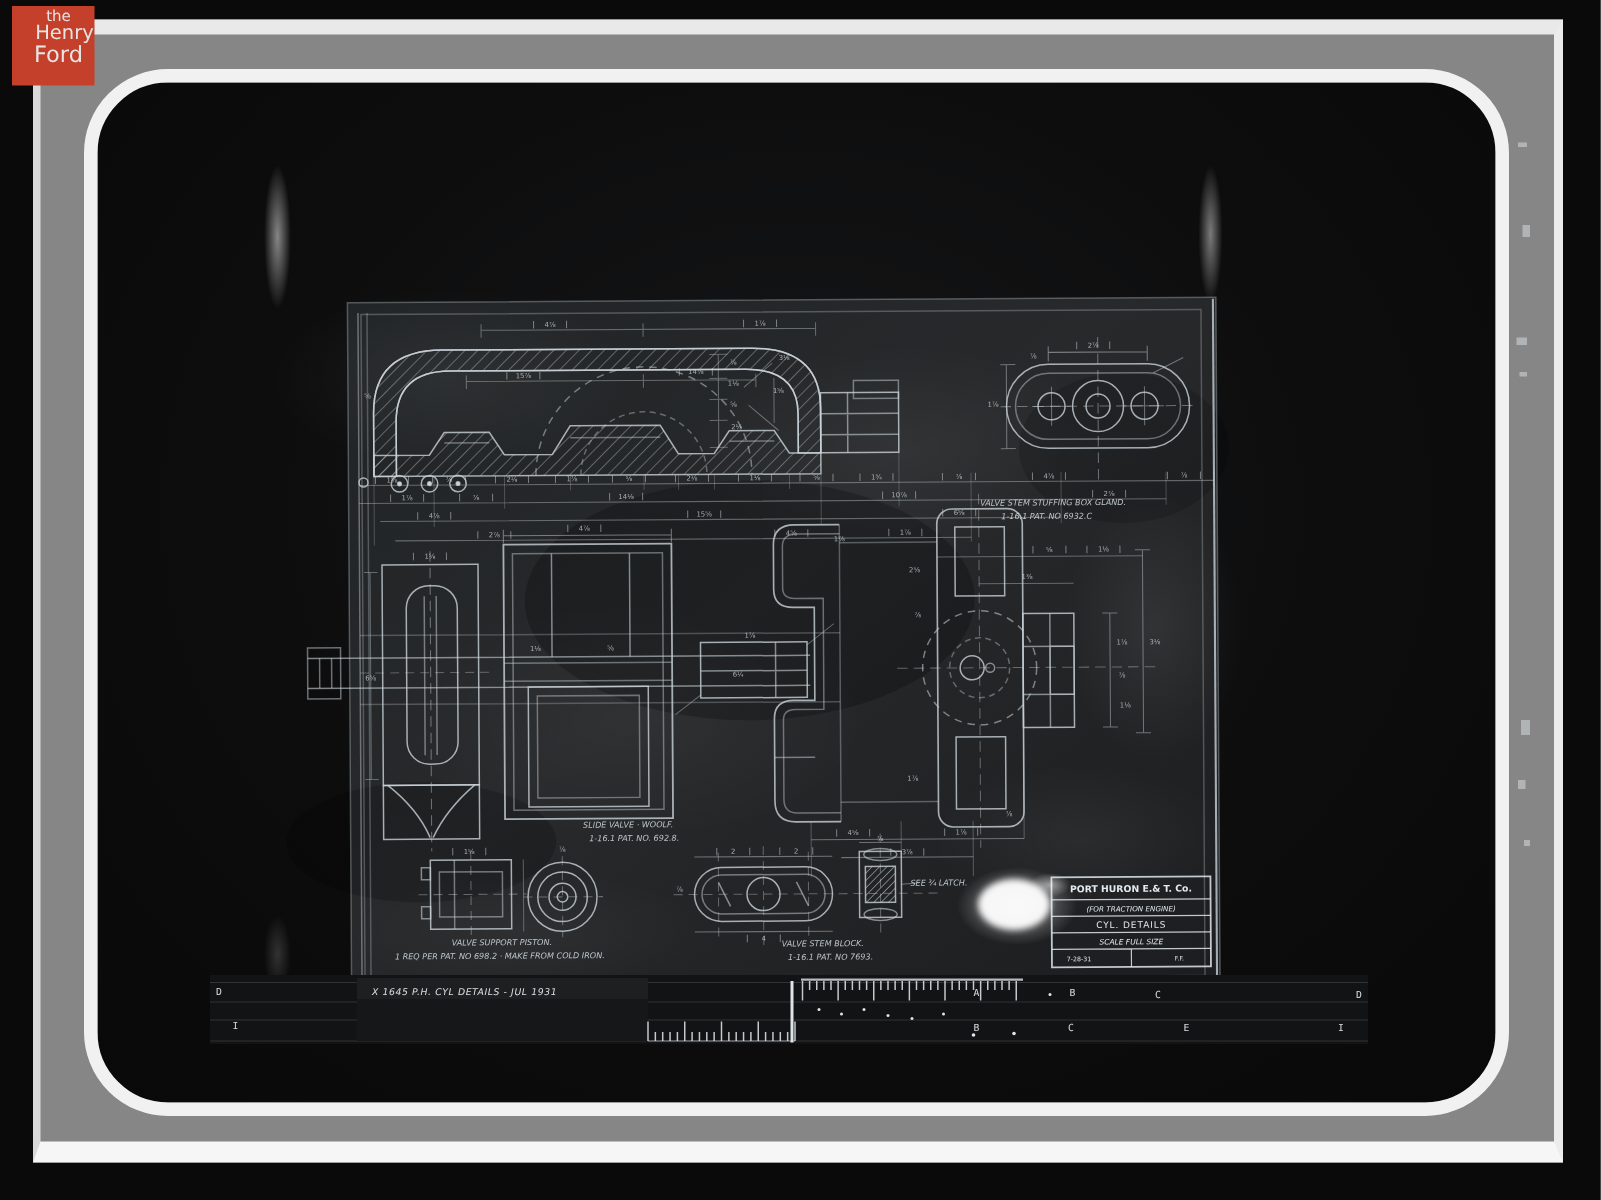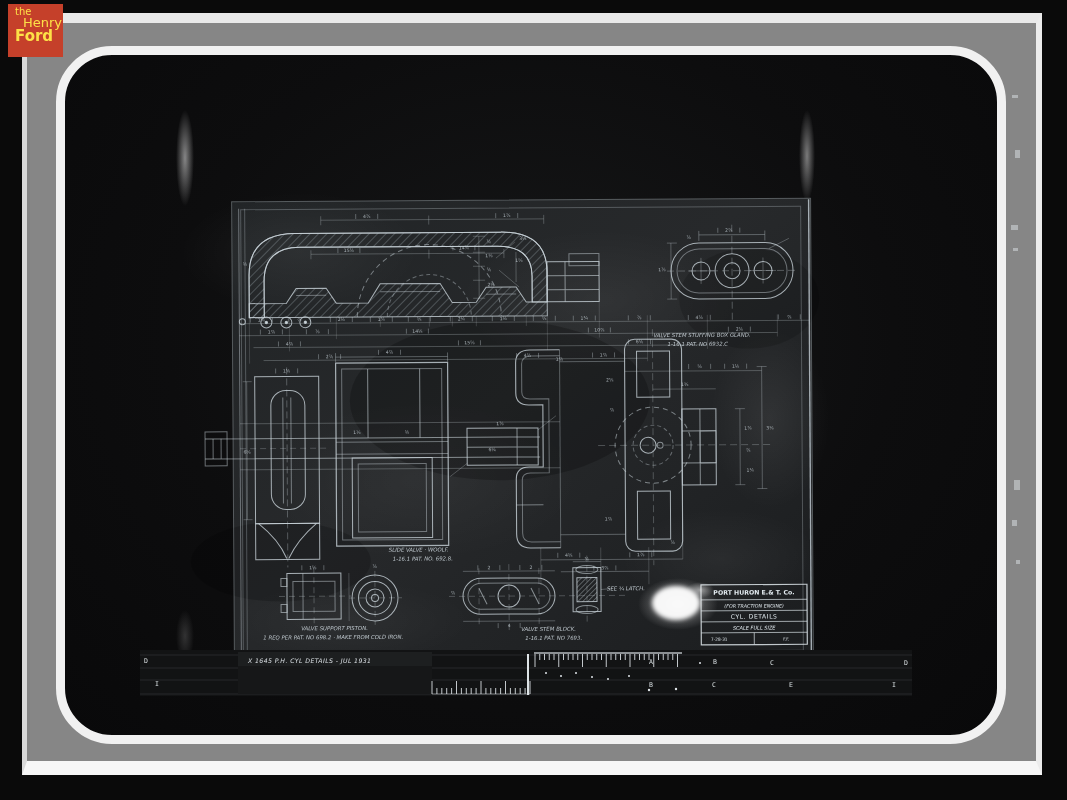--- a/index.html
+++ b/index.html
@@ -8,24 +8,24 @@
   
   .plate{position:absolute;left:22px;top:13px;width:1020px;height:762px;box-sizing:border-box;
          background:#868686;
          border-top:10px solid #e9e9e9;border-left:5px solid #d9d9d9;
          border-right:6px solid #ececec;border-bottom:14px solid #f6f6f6;}
   .window{position:absolute;left:56px;top:46px;width:950px;height:698px;box-sizing:border-box;
           border:9px solid #f1f1f1;border-radius:56px;
           background:radial-gradient(ellipse at 50% 42%, #161718 0%, #0d0d0e 55%, #09090a 100%);}
 
   
-  .logo{position:absolute;left:8px;top:4px;width:55px;height:53px;padding-top:3px;box-sizing:border-box;color:#fde047;}
+  .logo{position:absolute;left:8px;top:4px;width:55px;height:53px;padding-top:3px;box-sizing:border-box;color:#e5e5e5;text-align:center;}
   .logo .l1{font-size:10px;line-height:10px;margin-left:7px;font-weight:normal;}
   .logo .l2{font-size:13px;line-height:12px;margin-left:15px;font-weight:normal;}
-  .logo .l3{font-size:15px;line-height:15px;margin-left:7px;font-weight:bold;}
+  .logo .l3{font-size:15px;line-height:15px;margin-left:7px;font-weight:normal;}
 
   svg#scene{position:absolute;left:0;top:0;}
 
   
   .dim{font-size:4.6px;fill:#ccd6dc;fill-opacity:.78;text-anchor:middle;font-family:"DejaVu Sans",sans-serif;}
   .tick{stroke:#ccd6dc;stroke-opacity:.5;stroke-width:.7;fill:none;}
   .anno{font-size:5.4px;font-style:italic;fill:#d2dbe1;fill-opacity:.88;font-family:"DejaVu Sans",sans-serif;}
   .rletter{font-size:6.5px;font-family:"DejaVu Sans Mono",monospace;fill:#e9eff3;fill-opacity:.9;text-anchor:middle;}
   .hand{font-size:6.2px;font-style:italic;fill:#e8eef2;fill-opacity:.92;letter-spacing:.4px;font-family:"DejaVu Sans",sans-serif;}
   .tb{fill:#e2eaef;text-anchor:middle;font-family:"DejaVu Sans",sans-serif;}

